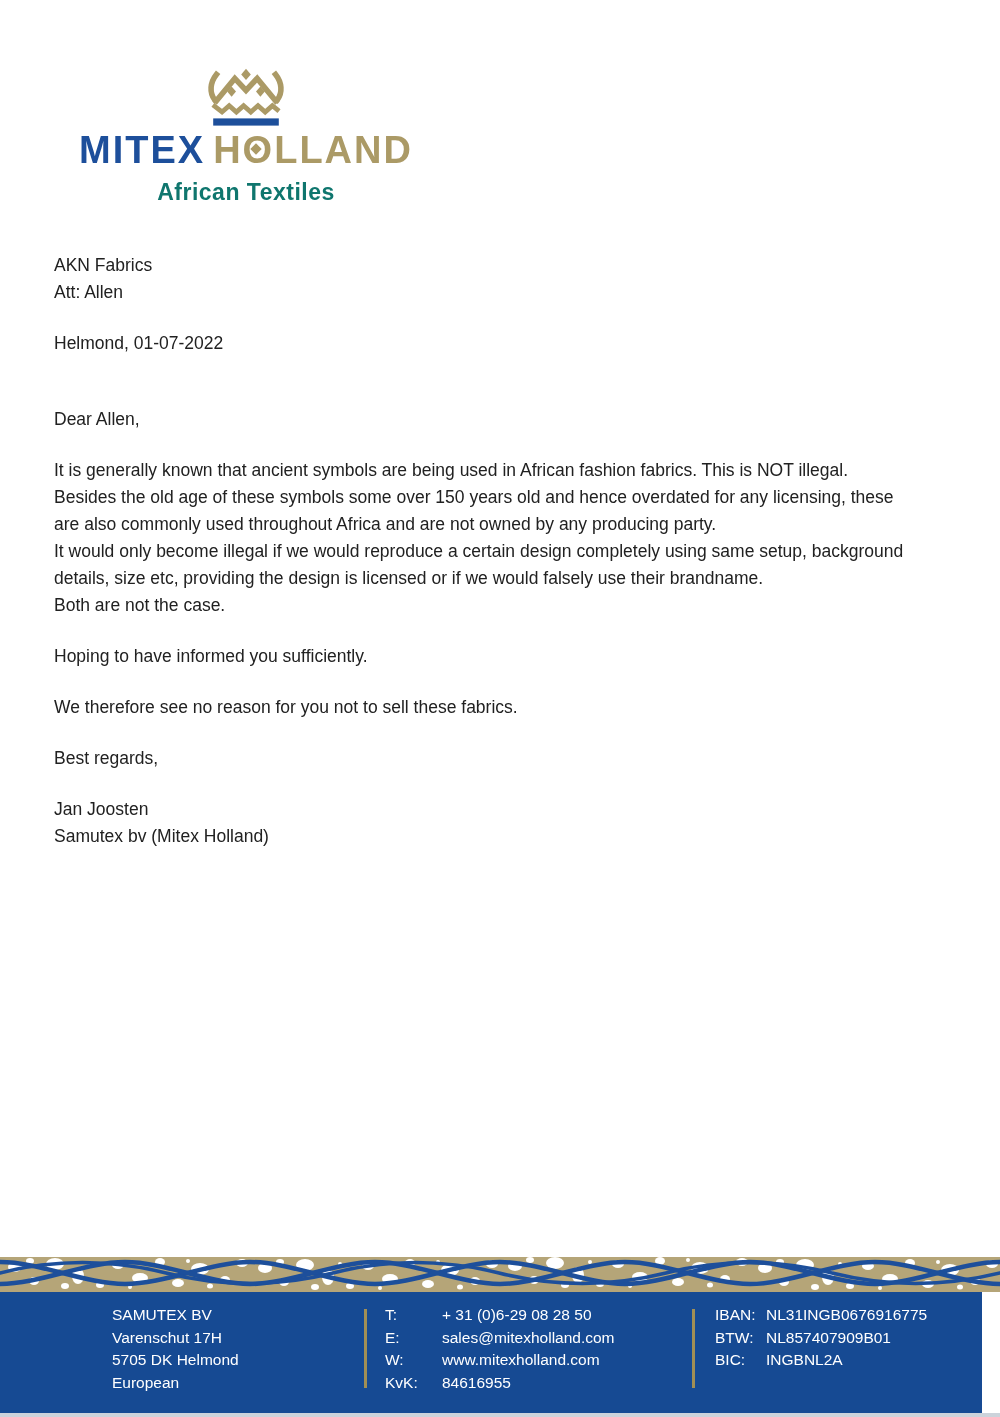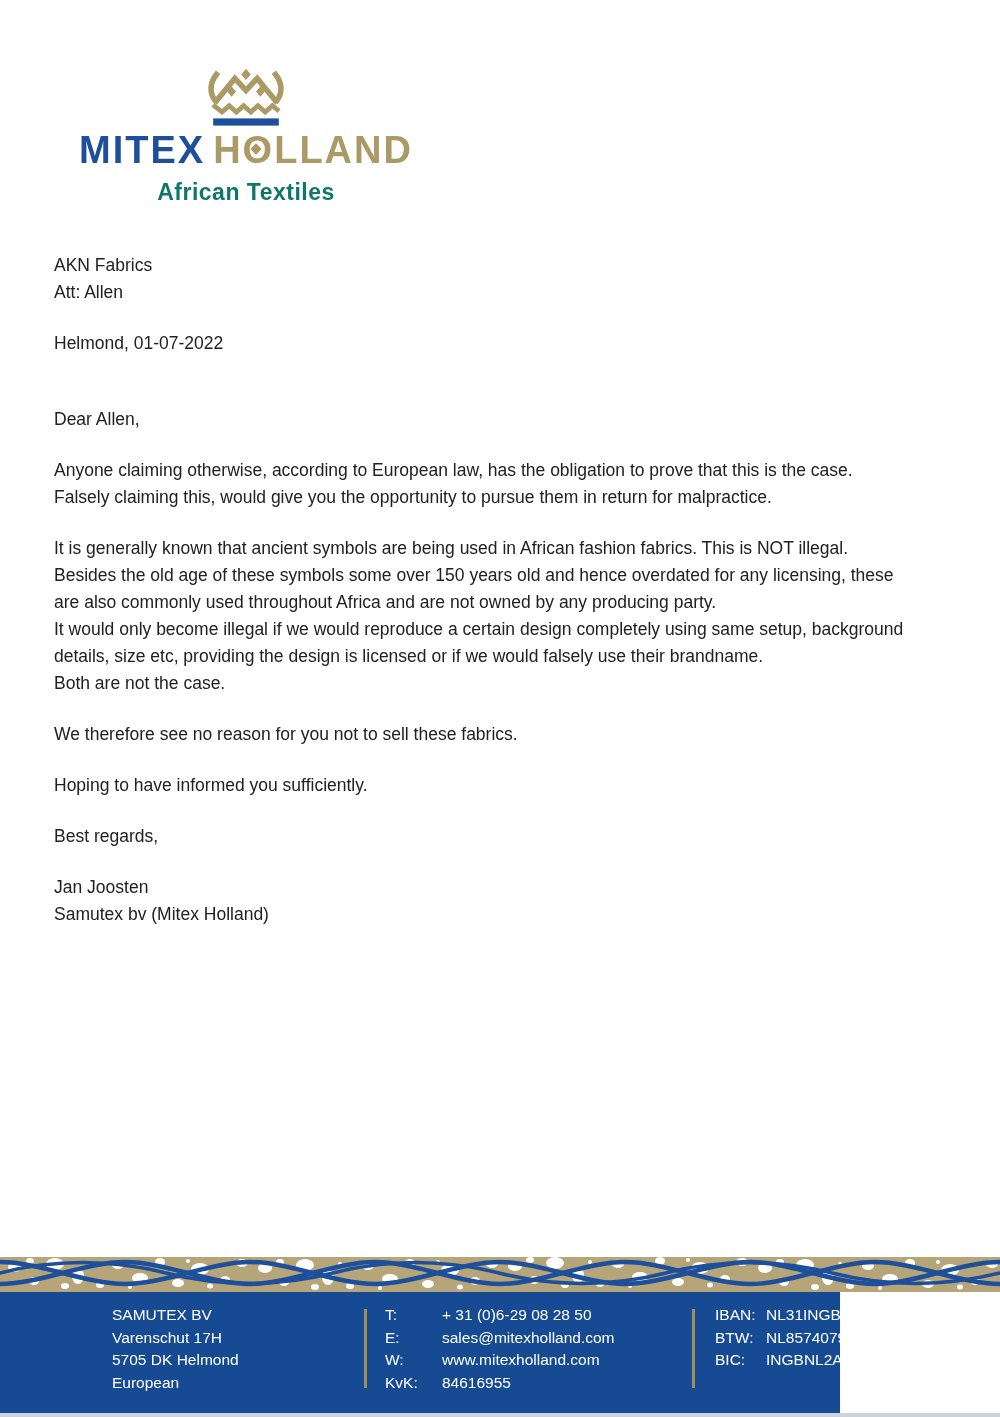--- a/index.html
+++ b/index.html
@@ -73,21 +73,21 @@
     width: 1000px;
     height: 39px;
   }
   .band svg { display: block; width: 1000px; height: 39px; }
 
   
   .footer-bar {
     position: absolute;
     left: 0;
     top: 1292px;
-    width: 840px;
+    width: 982px;
     height: 125px;
     background: #164a93;
     color: #ffffff;
     font-size: 15.5px;
   }
   .f-col { position: absolute; top: 12px; line-height: 22.5px; }
   .f-col1 { left: 112px; }
   .f-col2 { left: 385px; }
   .f-col3 { left: 715px; }
   .f-divider {
@@ -136,26 +136,25 @@
     </div>
     <div class="tagline">African Textiles</div>
   </header>
 
   <main class="letter">
     <div class="line">AKN Fabrics</div>
     <div class="line">Att: Allen</div>
     <div class="line dateline">Helmond, 01-07-2022</div>
     <div class="line salutation">Dear Allen,</div>
 
-    <p class="para">Anyone claiming otherwise, according to European law, has the obligation to prove that this is the case. Falsely claiming this, would give you the opportunity to pursue them in return for malpractice.</p>
     <p class="para">It is generally known that ancient symbols are being used in African fashion fabrics. This is NOT illegal. Besides the old age of these symbols some over 150 years old and hence overdated for any licensing, these are also commonly used throughout Africa and are not owned by any producing party.
 It would only become illegal if we would reproduce a certain design completely using same setup, background details, size etc, providing the design is licensed or if we would falsely use their brandname.
 Both are not the case.</p>
+    <p class="para">Hoping to have informed you sufficiently.</p>
     <p class="para">We therefore see no reason for you not to sell these fabrics.</p>
-    <p class="para">Hoping to have informed you sufficiently.</p>
     <p class="para">Best regards,</p>
 
     <div class="signature">
       <div class="line">Jan Joosten</div>
       <div class="line">Samutex bv (Mitex Holland)</div>
     </div>
   </main>
 
   <div class="band">
     <svg viewBox="0 0 1000 39" preserveAspectRatio="none" aria-hidden="true">

